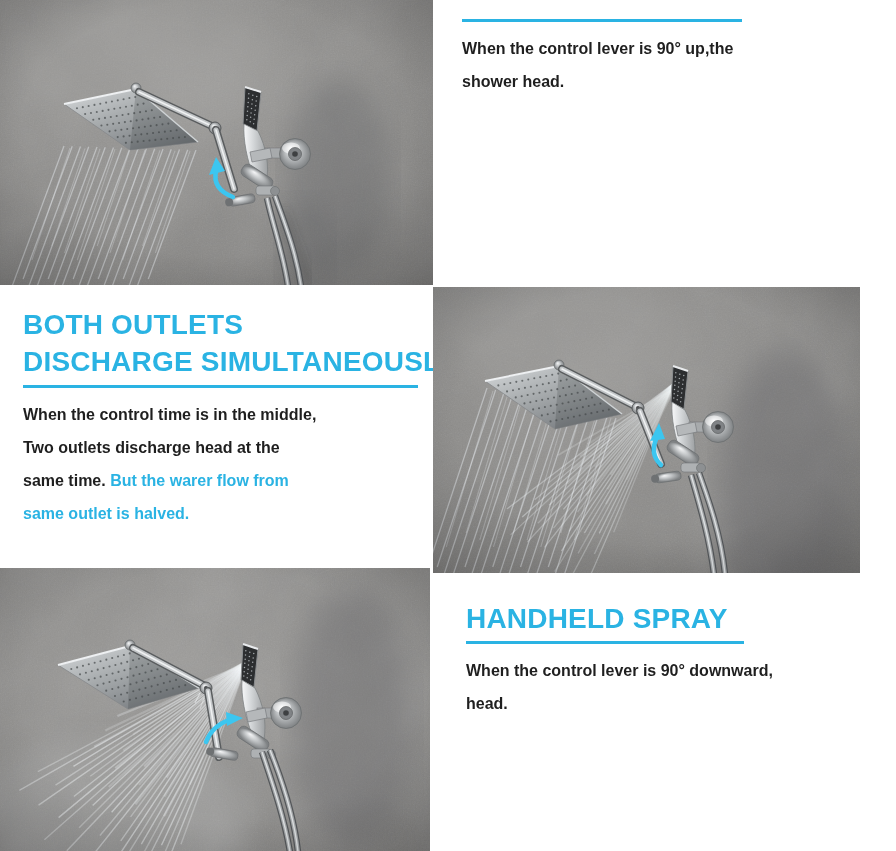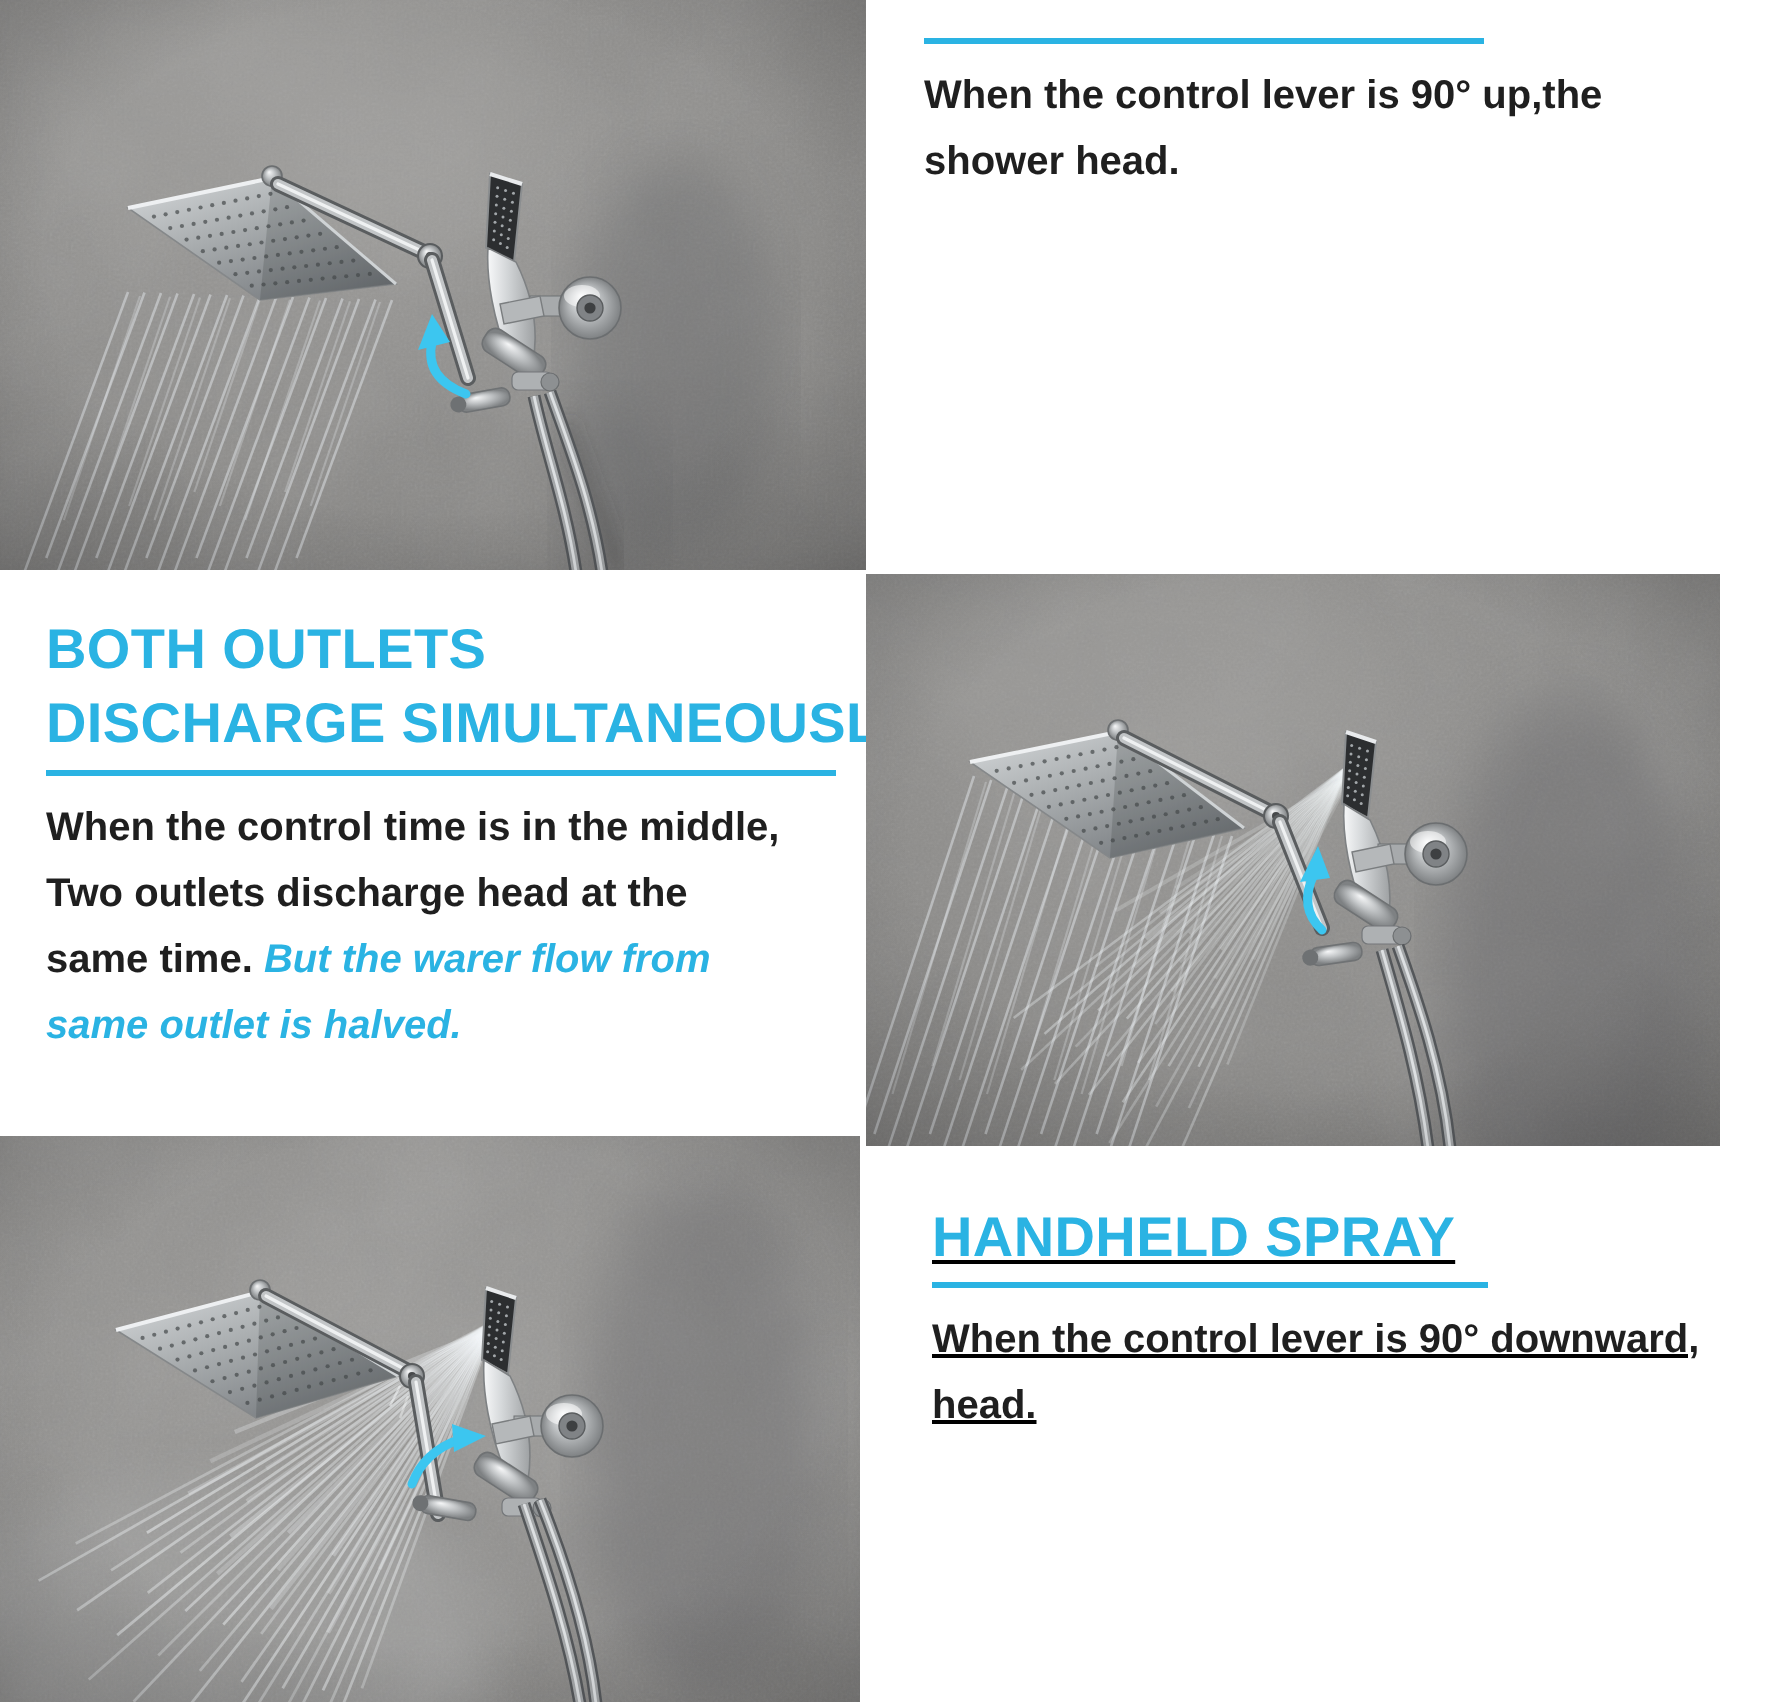--- a/index.html
+++ b/index.html
@@ -5,33 +5,33 @@
   html,body{margin:0;padding:0;}
   body{width:896px;height:851px;position:relative;background:#fff;overflow:hidden;
        font-family:"Liberation Sans",sans-serif;}
   .photo{position:absolute;overflow:hidden;}
   #photo1{left:0;top:0;width:433px;height:285px;}
   #photo2{left:433px;top:287px;width:427px;height:286px;}
   #photo3{left:0;top:568px;width:430px;height:283px;}
   .text-block{position:absolute;}
   #tb1{left:462px;top:14px;}
   #tb2{left:23px;top:306px;}
-  #tb3{left:466px;top:602px;text-decoration:underline;}
+  #tb3{left:466px;top:602px;}
   .title{font-weight:700;font-size:28px;line-height:34px;color:var(--accent);
          margin:0;letter-spacing:.2px;white-space:nowrap;}
   #tb2 .title{line-height:37px;}
   .tline{display:block;}
   .rule{height:3px;background:var(--accent);margin-top:5px;}
   #tb1 .rule{width:280px;}
   #tb2 .rule{width:395px;}
   #tb3 .rule{width:278px;}
   .body{margin-top:10px;}
-  .bline{font-weight:600;font-size:20px;line-height:33px;color:#1f1f1f;
+  .bline{font-weight:600;font-size:16px;line-height:33px;color:#1f1f1f;
          margin:0;white-space:nowrap;}
-  .bline .accent{color:var(--accent);font-style:italic;}
+  .bline .accent{color:var(--accent);}
   .arrow{color:var(--arrow);}
 </style>
 </head>
 <body>
 
 <div class="photo" id="photo1">
 <svg viewBox="0 0 433 285" width="433" height="285" xmlns="http://www.w3.org/2000/svg">
   <defs>
     <radialGradient id="p1wall" cx="42%" cy="32%" r="90%">
       <stop offset="0" stop-color="#9b9a98"></stop>

